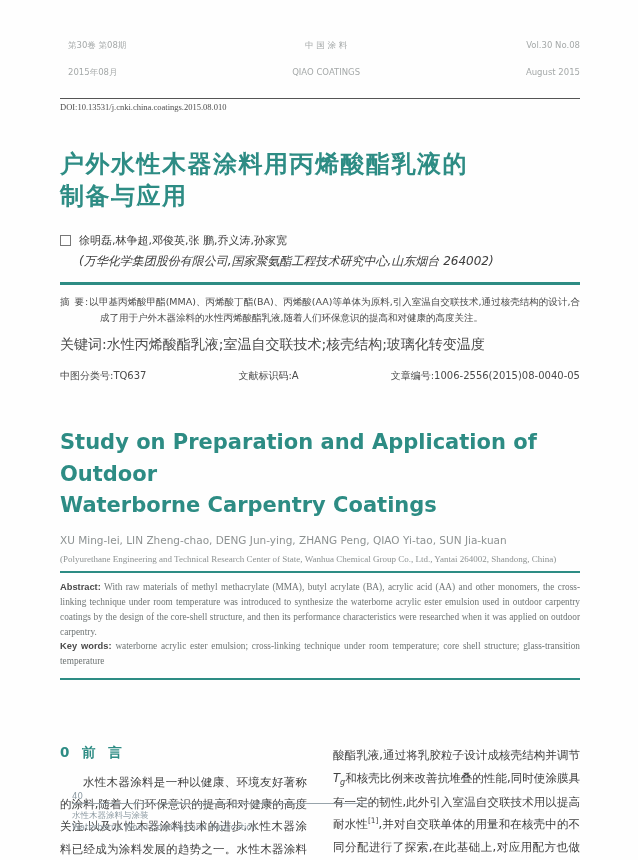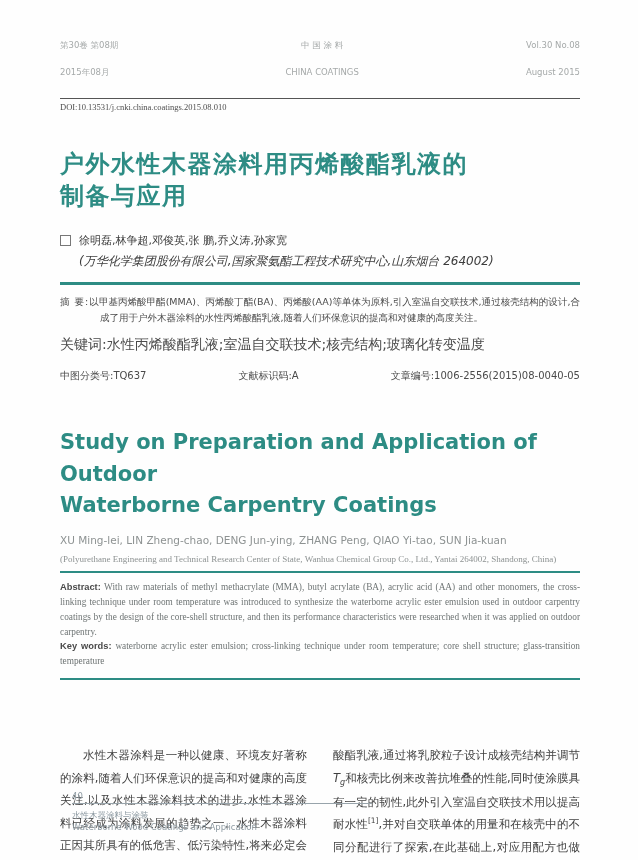--- a/index.html
+++ b/index.html
@@ -8,21 +8,21 @@
     width:638px;height:860px;
     margin:0 auto;
     background:#fefefe;
     font-family:"DejaVu Sans","Liberation Sans",sans-serif;
     color:#3f3f3f;
     box-sizing:border-box;
     padding:26px 58px 0 60px;
     overflow:hidden;
   }
   
-  .jheader{display:flex;justify-content:space-between;font-size:8.5px;line-height:1.55;color:#a5a9a9;}
+  .jheader{display:flex;justify-content:space-between;font-size:8.5px;line-height:1.55;color:#a5a9a9;margin-left:8px;}
   .jheader .col{white-space:pre-line;}
   .jheader .center{text-align:center;}
   .jheader .right{text-align:right;}
   .hr-dark{border:none;border-top:1px solid #555;margin:6px 0 0 0;}
   .doi{font-size:8.5px;color:#4d4d4d;margin-top:3px;font-family:"Liberation Serif",serif;}
   
   .title-cn{margin-top:36px;font-size:24px;font-weight:bold;color:#2d8c84;line-height:1.35;letter-spacing:1.5px;}
   .authors-cn{margin-top:20px;font-size:11px;color:#3c3c3c;display:flex;align-items:flex-start;}
   .sq{display:inline-block;width:9px;height:9px;border:1px solid #777;margin:2px 8px 0 0;flex:0 0 auto;}
   .affil-cn{font-size:12px;color:#3c3c3c;margin-top:5px;padding-left:19px;font-style:italic;}
@@ -59,21 +59,21 @@
 
 <div class="page">
 
   <div class="jheader">
     <div class="col left">
       <div>第30卷 第08期</div>
       <div>2015年08月</div>
     </div>
     <div class="col center">
       <div>中 国 涂 料</div>
-      <div>CHINA COATINGS</div>
+      <div>QIAO COATINGS</div>
     </div>
     <div class="col right">
       <div>Vol.30 No.08</div>
       <div>August 2015</div>
     </div>
   </div>
   <hr class="hr-dark">
   <div class="doi">DOI:10.13531/j.cnki.china.coatings.2015.08.010</div>
 
   <div class="title-cn">
@@ -105,20 +105,21 @@
   <div class="affil-en">(Polyurethane Engineering and Technical Research Center of State, Wanhua Chemical Group Co., Ltd., Yantai 264002, Shandong, China)</div>
 
   <hr class="rule-teal-2">
 
   <p class="abs-en"><b>Abstract:</b> <span>With raw materials of methyl methacrylate (MMA), butyl acrylate (BA), acrylic acid (AA) and other monomers, the cross-linking technique under room temperature was introduced to synthesize the waterborne acrylic ester emulsion used in outdoor carpentry coatings by the design of the core-shell structure, and then its performance characteristics were researched when it was applied on outdoor carpentry.</span><br><b>Key words:</b> <span>waterborne acrylic ester emulsion; cross-linking technique under room temperature; core shell structure; glass-transition temperature</span></p>
 
   <hr class="rule-teal-2">
 
   <div class="body-cols">
     <div class="colm">
+      <div class="h0">0 前 言</div>
       <p class="para">水性木器涂料是一种以健康、环境友好著称的涂料,随着人们环保意识的提高和对健康的高度关注,以及水性木器涂料技术的进步,水性木器涂料已经成为涂料发展的趋势之一。水性木器涂料正因其所具有的低危害、低污染特性,将来必定会在家庭装饰和家具涂料市场占据很重要的地位。户外水性木器涂料的主要功能有:装饰性、耐水性、耐候性、韧性、环保安全,木器涂料还能够保护木材,有效延长木器的使用寿命。</p>
 
     </div>
     <div class="colm">
       <p class="para-cont"><span>酸酯乳液,通过将乳胶粒子设计成核壳结构并调节</span><i>T</i><sub class="tg">g</sub><span>和核壳比例来改善抗堆叠的性能,同时使涂膜具有一定的韧性,此外引入室温自交联技术用以提高耐水性</span><sup class="ref">[1]</sup><span>,并对自交联单体的用量和在核壳中的不同分配进行了探索,在此基础上,对应用配方也做了相应研究。</span></p>
 
     </div>
   </div>
 
   <div class="footer">

